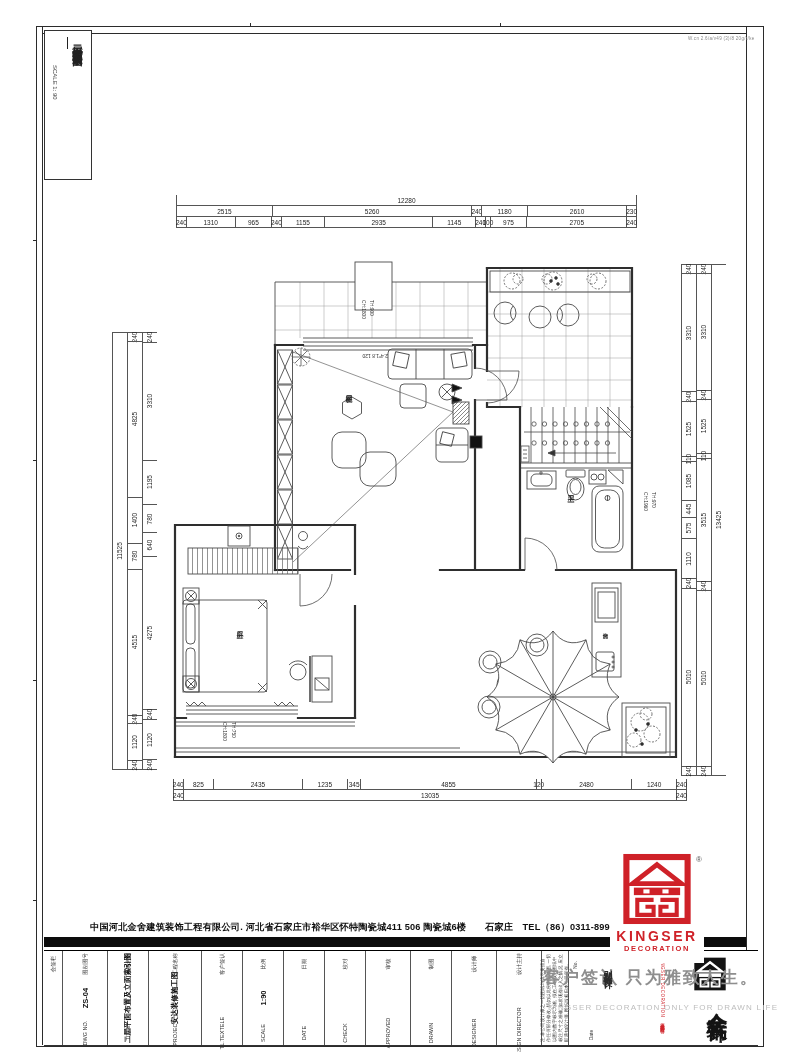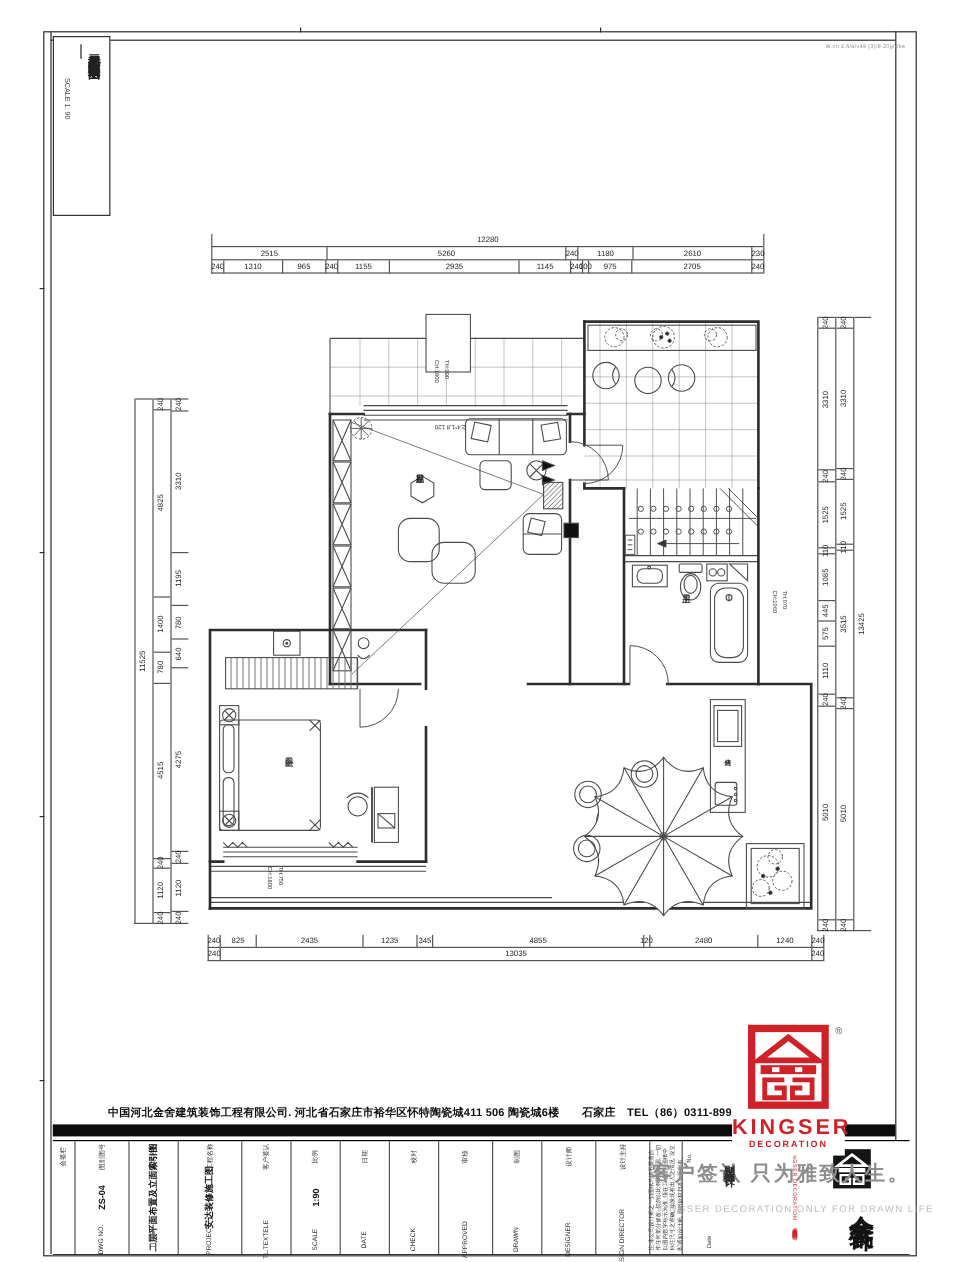--- a/index.html
+++ b/index.html
@@ -48,21 +48,21 @@
   .wm-cn{left:543px;top:966px;font-size:17px;font-weight:bold;color:#8e8e8e;letter-spacing:2px;white-space:nowrap;}
   .wm-en{left:548px;top:1003px;font-size:8px;color:#bdbdbd;letter-spacing:1.2px;white-space:nowrap;}
   .villa-vert{left:601px;top:963px;height:82px;writing-mode:vertical-rl;font-size:9px;font-weight:bold;color:#2a2a2a;letter-spacing:2px;}
   .brand-vert{left:660px;top:957px;height:88px;writing-mode:vertical-rl;font-size:4.5px;color:#cf2128;letter-spacing:.5px;}
   .logo-chars{left:703px;top:996px;height:52px;writing-mode:vertical-rl;font-size:21px;
               font-weight:bold;color:#141414;letter-spacing:3px;}
   .tb-no{left:571px;top:962px;transform:rotate(-90deg);font-size:5px;color:#333;}
   .tb-date{left:586px;top:1032px;transform:rotate(-90deg);font-size:5px;color:#333;}
   
   .kingser{left:610px;top:851px;width:94px;height:112px;background:#fff;text-align:center;z-index:5;}
-  .kingser .brand{font-size:18px;font-weight:bold;color:#cf2128;letter-spacing:2.5px;line-height:1.05;}
+  .kingser .brand{font-size:14px;font-weight:bold;color:#cf2128;letter-spacing:2.5px;line-height:1.05;}
   .kingser .sub{font-size:7.5px;font-weight:bold;color:#cf2128;letter-spacing:1.6px;}
   .kingser .reg{position:absolute;right:2px;top:4px;font-size:8px;color:#555;}
   svg text{font-family:"Liberation Sans",sans-serif;}
 </style>
 </head>
 <body>
 
 <div class="abs frame"></div>
 <div class="abs vline" style="left:42px;top:26px;height:1019px;"></div>
 <div class="abs vline" style="left:746px;top:26px;height:1019px;"></div>

